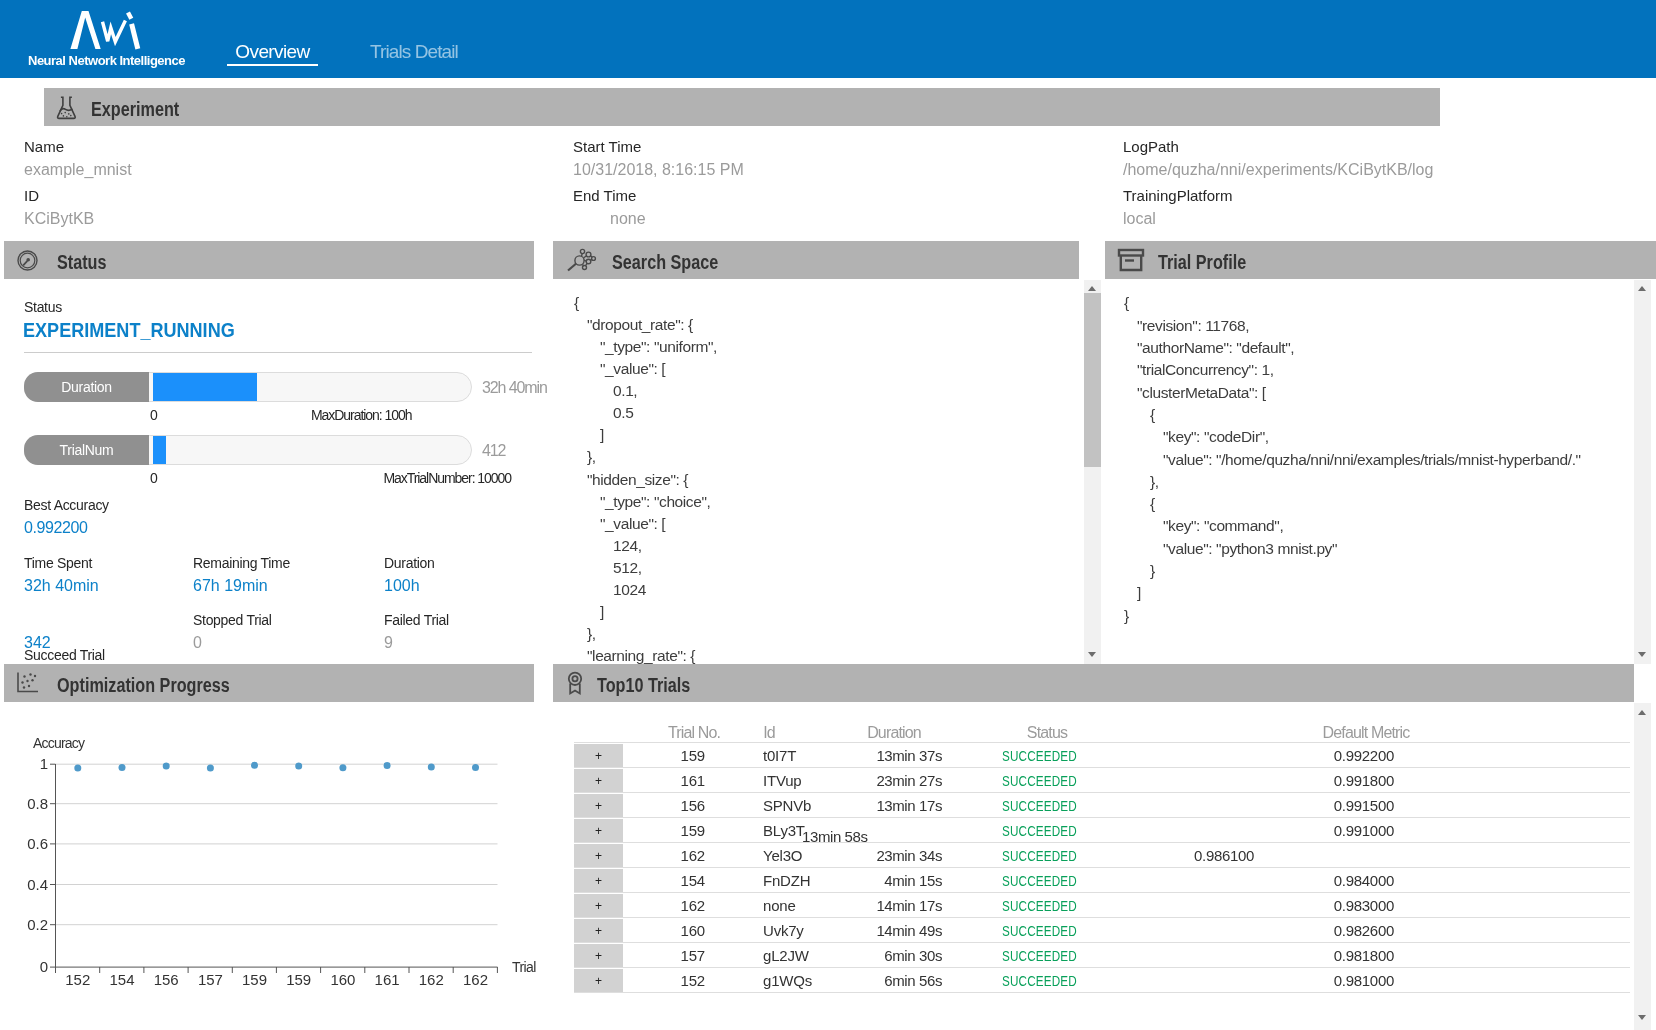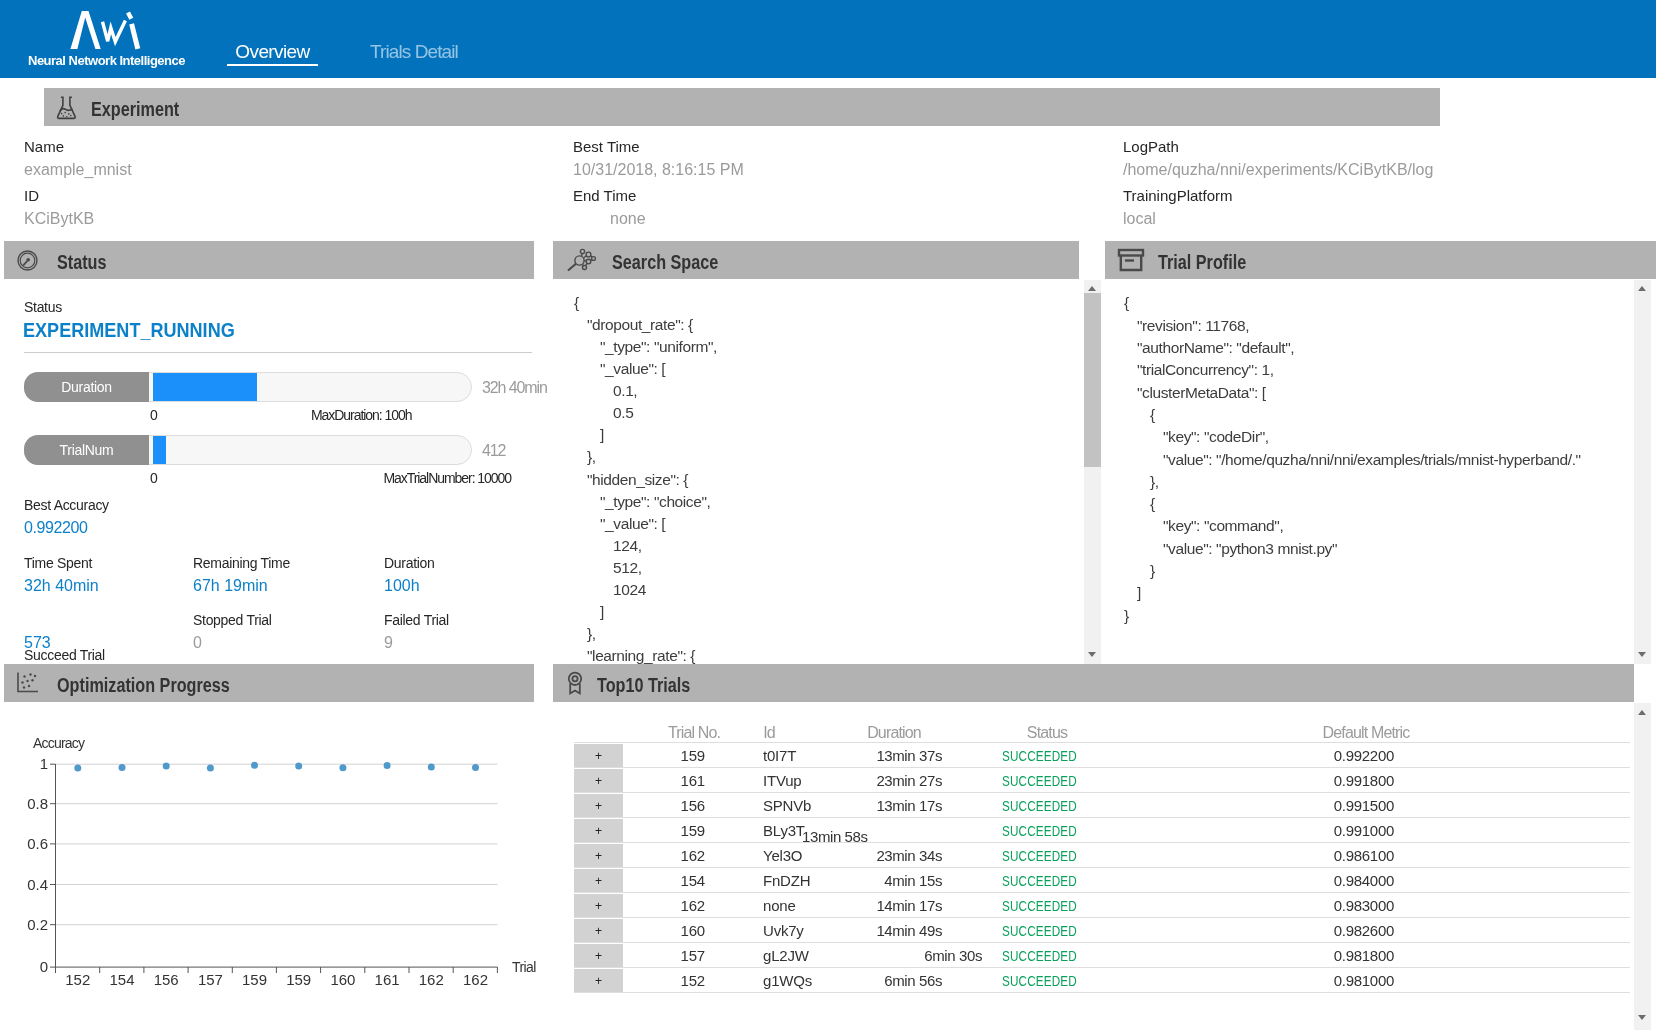--- a/index.html
+++ b/index.html
@@ -53,21 +53,21 @@
     </g>
   </svg>
   <div class="ttl" style="left:47px;">Experiment</div>
 </div>
 
 <div class="lbl" style="left:24px;top:138px;">Name</div>
 <div class="val" style="left:24px;top:161px;">example_mnist</div>
 <div class="lbl" style="left:24px;top:187px;">ID</div>
 <div class="val" style="left:24px;top:210px;">KCiBytKB</div>
 
-<div class="lbl" style="left:573px;top:138px;">Best Time</div>
+<div class="lbl" style="left:573px;top:138px;">Start Time</div>
 <div class="val" style="left:573px;top:161px;">10/31/2018, 8:16:15 PM</div>
 <div class="lbl" style="left:573px;top:187px;">End Time</div>
 <div class="val" style="left:573px;top:210px;margin-left:37px;">none</div>
 
 <div class="lbl" style="left:1123px;top:138px;">LogPath</div>
 <div class="val" style="left:1123px;top:161px;">/home/quzha/nni/experiments/KCiBytKB/log</div>
 <div class="lbl" style="left:1123px;top:187px;">TrainingPlatform</div>
 <div class="val" style="left:1123px;top:210px;">local</div>
 
 <div class="hdr" style="left:4px;top:241px;width:530px;">
@@ -131,21 +131,21 @@
 <div class="statlbl" style="left:24px;top:555px;">Time Spent</div>
 <div class="statlbl" style="left:193px;top:555px;">Remaining Time</div>
 <div class="statlbl" style="left:384px;top:555px;">Duration</div>
 <div class="statval bluetx" style="left:24px;top:577px;">32h 40min</div>
 <div class="statval bluetx" style="left:193px;top:577px;">67h 19min</div>
 <div class="statval bluetx" style="left:384px;top:577px;">100h</div>
 
 <div class="statlbl" style="left:24px;top:647px;">Succeed Trial</div>
 <div class="statlbl" style="left:193px;top:612px;">Stopped Trial</div>
 <div class="statlbl" style="left:384px;top:612px;">Failed Trial</div>
-<div class="statval bluetx" style="left:24px;top:634px;">573</div>
+<div class="statval bluetx" style="left:24px;top:634px;">342</div>
 <div class="statval" style="left:193px;top:634px;color:#9b9b9b;">0</div>
 <div class="statval" style="left:384px;top:634px;color:#9b9b9b;">9</div>
 
 <div class="jsonbox" style="left:553px;top:279px;width:547px;height:385px;overflow:hidden;">
   <div class="jl" style="left:21px;top:12.7px;">{</div>
   <div class="jl" style="left:34px;top:34.8px;">"dropout_rate": {</div>
   <div class="jl" style="left:47px;top:56.9px;">"_type": "uniform",</div>
   <div class="jl" style="left:47px;top:79.0px;">"_value": [</div>
   <div class="jl" style="left:60px;top:101.1px;">0.1,</div>
   <div class="jl" style="left:60px;top:123.2px;">0.5</div>
@@ -332,21 +332,21 @@
     <div class="abs" style="left:228px;top:10px;width:140px;text-align:left;letter-spacing:-0.4px;">13min 58s</div>
     <div class="abs" style="left:428px;top:4px;color:#08a05a;font-size:15px;transform:scaleX(0.78);transform-origin:0 0;letter-spacing:0.2px;">SUCCEEDED</div>
     <div class="abs" style="left:620px;top:4px;width:200px;text-align:right;letter-spacing:-0.3px;">0.991000</div>
   </div>
   <div class="abs" style="left:21px;top:140.4px;width:1056px;height:25px;border-top:1px solid #dedede;">
     <div class="abs" style="left:0;top:1px;width:49px;height:24px;background:#d2d2d2;text-align:center;line-height:24px;font-size:12px;color:#222;">+</div>
     <div class="abs" style="left:40px;top:4px;width:91px;text-align:right;letter-spacing:-0.2px;">162</div>
     <div class="abs" style="left:189px;top:4px;letter-spacing:-0.2px;">Yel3O</div>
     <div class="abs" style="left:228px;top:4px;width:140px;text-align:right;letter-spacing:-0.4px;">23min 34s</div>
     <div class="abs" style="left:428px;top:4px;color:#08a05a;font-size:15px;transform:scaleX(0.78);transform-origin:0 0;letter-spacing:0.2px;">SUCCEEDED</div>
-    <div class="abs" style="left:620px;top:4px;width:200px;text-align:right;letter-spacing:-0.3px;">0.986100</div>
+    <div class="abs" style="left:620px;top:4px;width:200px;letter-spacing:-0.3px;">0.986100</div>
   </div>
   <div class="abs" style="left:21px;top:165.4px;width:1056px;height:25px;border-top:1px solid #dedede;">
     <div class="abs" style="left:0;top:1px;width:49px;height:24px;background:#d2d2d2;text-align:center;line-height:24px;font-size:12px;color:#222;">+</div>
     <div class="abs" style="left:40px;top:4px;width:91px;text-align:right;letter-spacing:-0.2px;">154</div>
     <div class="abs" style="left:189px;top:4px;letter-spacing:-0.2px;">FnDZH</div>
     <div class="abs" style="left:228px;top:4px;width:140px;text-align:right;letter-spacing:-0.4px;">4min 15s</div>
     <div class="abs" style="left:428px;top:4px;color:#08a05a;font-size:15px;transform:scaleX(0.78);transform-origin:0 0;letter-spacing:0.2px;">SUCCEEDED</div>
     <div class="abs" style="left:620px;top:4px;width:200px;text-align:right;letter-spacing:-0.3px;">0.984000</div>
   </div>
   <div class="abs" style="left:21px;top:190.4px;width:1056px;height:25px;border-top:1px solid #dedede;">
@@ -362,21 +362,21 @@
     <div class="abs" style="left:40px;top:4px;width:91px;text-align:right;letter-spacing:-0.2px;">160</div>
     <div class="abs" style="left:189px;top:4px;letter-spacing:-0.2px;">Uvk7y</div>
     <div class="abs" style="left:228px;top:4px;width:140px;text-align:right;letter-spacing:-0.4px;">14min 49s</div>
     <div class="abs" style="left:428px;top:4px;color:#08a05a;font-size:15px;transform:scaleX(0.78);transform-origin:0 0;letter-spacing:0.2px;">SUCCEEDED</div>
     <div class="abs" style="left:620px;top:4px;width:200px;text-align:right;letter-spacing:-0.3px;">0.982600</div>
   </div>
   <div class="abs" style="left:21px;top:240.4px;width:1056px;height:25px;border-top:1px solid #dedede;">
     <div class="abs" style="left:0;top:1px;width:49px;height:24px;background:#d2d2d2;text-align:center;line-height:24px;font-size:12px;color:#222;">+</div>
     <div class="abs" style="left:40px;top:4px;width:91px;text-align:right;letter-spacing:-0.2px;">157</div>
     <div class="abs" style="left:189px;top:4px;letter-spacing:-0.2px;">gL2JW</div>
-    <div class="abs" style="left:228px;top:4px;width:140px;text-align:right;letter-spacing:-0.4px;margin-left:40px;">6min 30s</div>
+    <div class="abs" style="left:228px;top:4px;width:140px;text-align:right;letter-spacing:-0.4px;">6min 30s</div>
     <div class="abs" style="left:428px;top:4px;color:#08a05a;font-size:15px;transform:scaleX(0.78);transform-origin:0 0;letter-spacing:0.2px;">SUCCEEDED</div>
     <div class="abs" style="left:620px;top:4px;width:200px;text-align:right;letter-spacing:-0.3px;">0.981800</div>
   </div>
   <div class="abs" style="left:21px;top:265.4px;width:1056px;height:25px;border-top:1px solid #dedede;">
     <div class="abs" style="left:0;top:1px;width:49px;height:24px;background:#d2d2d2;text-align:center;line-height:24px;font-size:12px;color:#222;">+</div>
     <div class="abs" style="left:40px;top:4px;width:91px;text-align:right;letter-spacing:-0.2px;">152</div>
     <div class="abs" style="left:189px;top:4px;letter-spacing:-0.2px;">g1WQs</div>
     <div class="abs" style="left:228px;top:4px;width:140px;text-align:right;letter-spacing:-0.4px;">6min 56s</div>
     <div class="abs" style="left:428px;top:4px;color:#08a05a;font-size:15px;transform:scaleX(0.78);transform-origin:0 0;letter-spacing:0.2px;">SUCCEEDED</div>
     <div class="abs" style="left:620px;top:4px;width:200px;text-align:right;letter-spacing:-0.3px;">0.981000</div>

